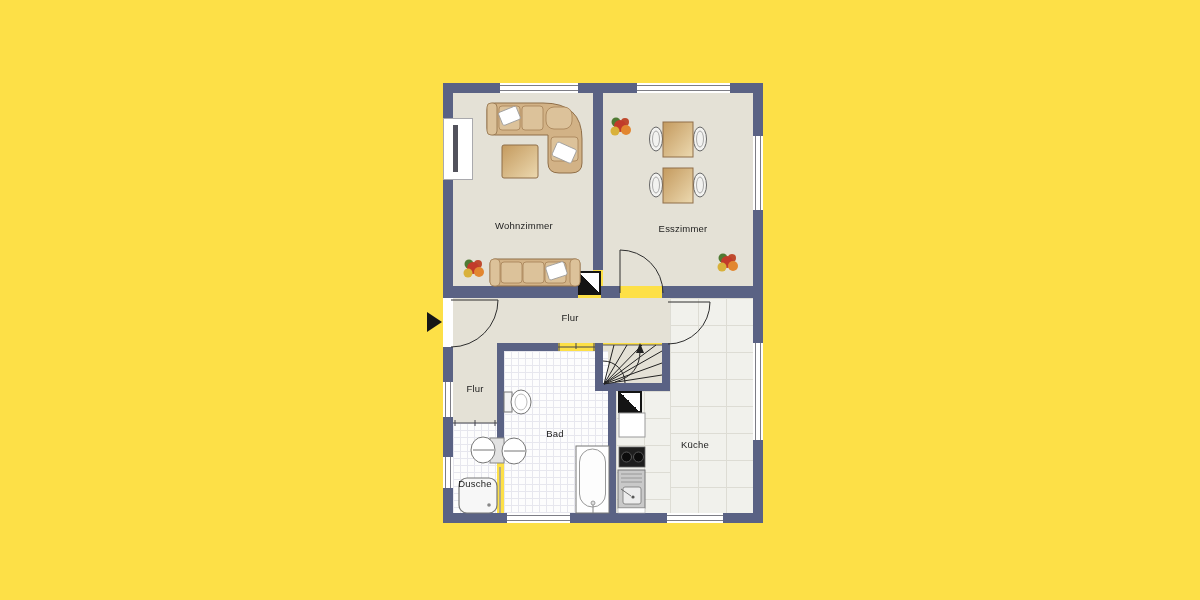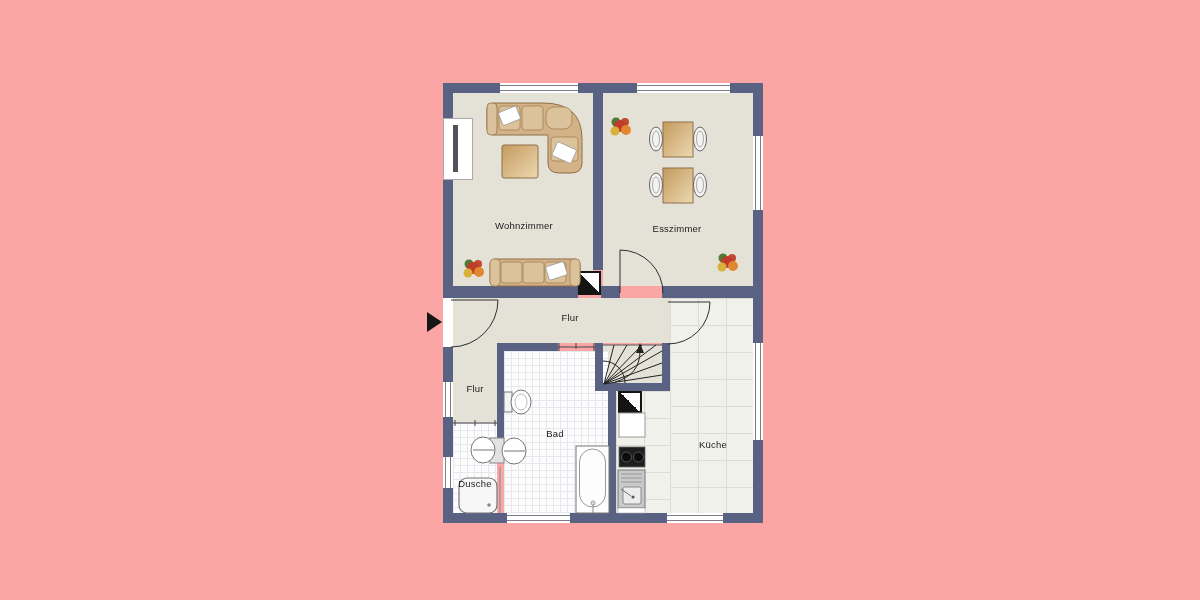--- a/index.html
+++ b/index.html
@@ -1,16 +1,16 @@
 <!DOCTYPE html>
 <html><head>
 <meta charset="utf-8">
 <style>
   html,body{margin:0;padding:0;background:#fff;}
-  #canvas{position:relative;width:1200px;height:600px;background:#fca5a5;overflow:hidden;
+  #canvas{position:relative;width:1200px;height:600px;background:#fde047;overflow:hidden;
           font-family:"Liberation Sans",sans-serif;}
   #plan{position:absolute;left:443px;top:83px;width:320px;height:440px;}
   .wall{position:absolute;background:#5a6284;}
   .floor-beige{position:absolute;background:#e4e1d6;}
   .tile-fine{position:absolute;background-color:#fdfdfd;
      background-image:linear-gradient(#e7e7ee 1px,transparent 1px),
                       linear-gradient(90deg,#e7e7ee 1px,transparent 1px);
      background-size:7px 7px;}
   .tile-kitchen{position:absolute;background-color:#f1f1ec;
      background-image:linear-gradient(#dddcd4 1px,transparent 1px),
@@ -232,21 +232,21 @@
           <path d="M178,391 H199 M178,395 H199 M178,399 H199" stroke="#8d8d8d" stroke-width="0.8"></path>
           <rect x="180" y="404" width="18" height="17" rx="2" fill="#ececec" stroke="#777" stroke-width="0.8"></rect>
           <circle cx="190" cy="414" r="1.6" fill="#555"></circle>
           <path d="M178,406 L188,413" stroke="#555" stroke-width="0.8"></path>
         </g>
         <rect x="175" y="425" width="27" height="5" fill="#fff" stroke="#aaa" stroke-width="0.6"></rect>
       </g>
     </svg>
 
     <div class="room-label" style="left:81px;top:142px;">Wohnzimmer</div>
-    <div class="room-label" style="left:234px;top:145px;">Esszimmer</div>
+    <div class="room-label" style="left:240px;top:145px;">Esszimmer</div>
     <div class="room-label" style="left:127px;top:234px;">Flur</div>
     <div class="room-label" style="left:32px;top:305px;">Flur</div>
     <div class="room-label" style="left:112px;top:350px;">Bad</div>
     <div class="room-label" style="left:32px;top:400px;">Dusche</div>
-    <div class="room-label" style="left:270px;top:361px;">Küche</div>
+    <div class="room-label" style="left:252px;top:361px;">Küche</div>
 
   </div>
 </div>
 
 </body></html>

